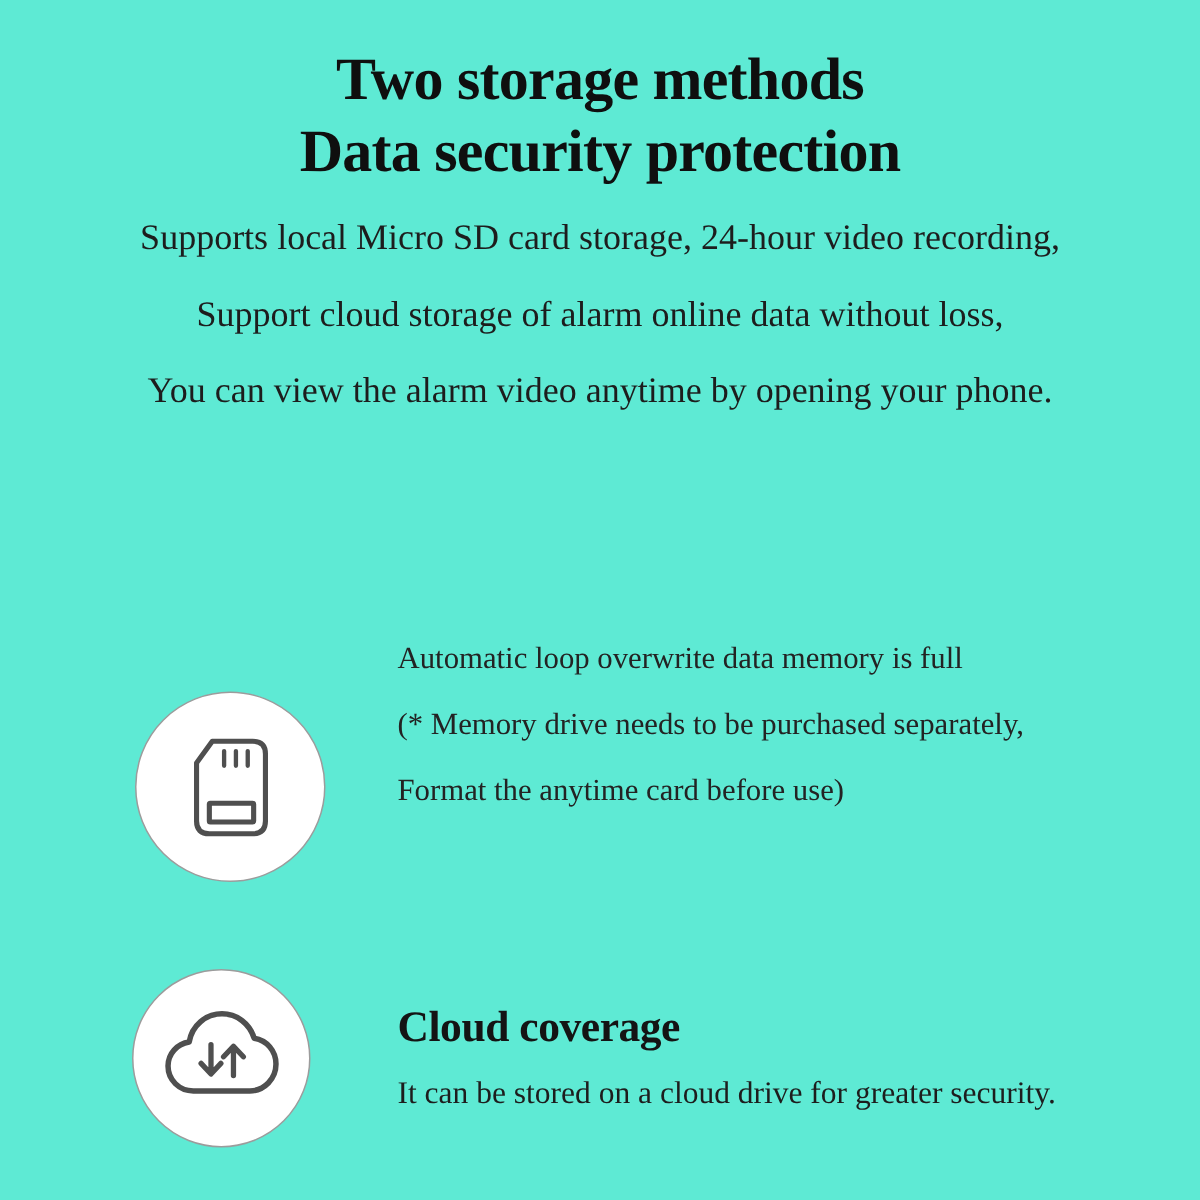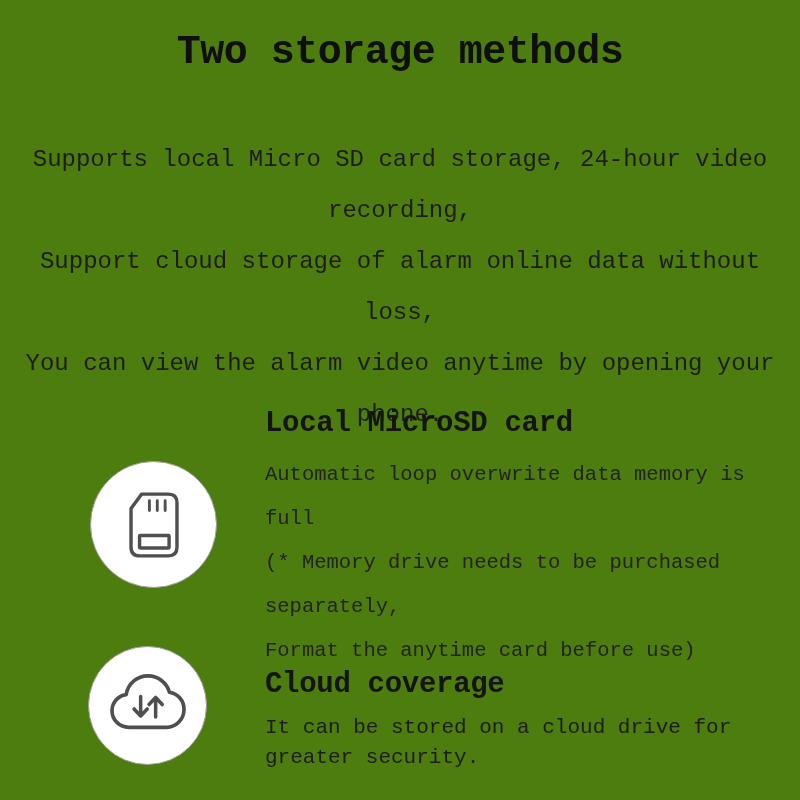--- a/index.html
+++ b/index.html
@@ -1,22 +1,22 @@
 <!DOCTYPE html>
 <html><head>
 <meta charset="utf-8">
 <style>
   html, body { margin: 0; padding: 0; background: #ffffff; }
   .canvas {
     position: relative;
     width: 800px;
     height: 800px;
-    background: #4d7c0f;
+    background: #5eead4;
     overflow: hidden;
-    font-family: Liberation Mono, monospace;
+    font-family: Liberation Serif, serif;
   }
 
   
   .title-block {
     position: absolute;
     top: 29px; left: 0;
     width: 800px;
     text-align: center;
     font-size: 40px;
     font-weight: 700;
@@ -78,37 +78,37 @@
   }
   .feature-lines p { margin: 0; }
 </style>
 </head>
 <body>
 
 <div class="canvas">
 
   <header class="title-block">
     <div>Two storage methods</div>
+    <div>Data security protection</div>
   </header>
 
   <section class="intro">
     <p>Supports local Micro SD card storage, 24-hour video recording,</p>
     <p>Support cloud storage of alarm online data without loss,</p>
     <p>You can view the alarm video anytime by opening your phone.</p>
   </section>
 
   <div class="icon-circle circle-sd">
     <svg width="84" height="84" viewBox="0 0 64 64" fill="none" stroke="#4f4f4f">
       <path d="M22.5 8.5 H43 Q49.5 8.5 49.5 15 V49 Q49.5 55.5 43 55.5 H21 Q14.5 55.5 14.5 49 V19.5 Z" stroke-width="2.6" stroke-linejoin="round"></path>
       <path d="M28.5 13.5 V21 M34.5 13.5 V21 M40.5 13.5 V21" stroke-width="2.2" stroke-linecap="round"></path>
       <rect x="21" y="40" width="22.5" height="9.5" rx="0.5" stroke-width="2.6"></rect>
     </svg>
   </div>
   <div class="feature-text text-sd">
-    <h2>Local MicroSD card</h2>
     <div class="feature-lines">
       <p>Automatic loop overwrite data memory is full</p>
       <p>(* Memory drive needs to be purchased separately,</p>
       <p>Format the anytime card before use)</p>
     </div>
   </div>
 
   <div class="icon-circle circle-cloud">
     <svg width="94" height="94" viewBox="0 0 64 64" fill="none" stroke="#4f4f4f">
       <path d="M19 46.5 C12.5 46.5 7.5 41.4 7.5 35.2 C7.5 29.6 11.6 25.1 17.1 24.3 C18.3 16.9 24.5 11.5 32 11.5 C38.9 11.5 44.7 16.1 46.6 22.6 C52.4 23.5 56.5 28.4 56.5 34.3 C56.5 41 51.2 46.5 44.6 46.5 Z" stroke-width="2.5" stroke-linejoin="round"></path>

